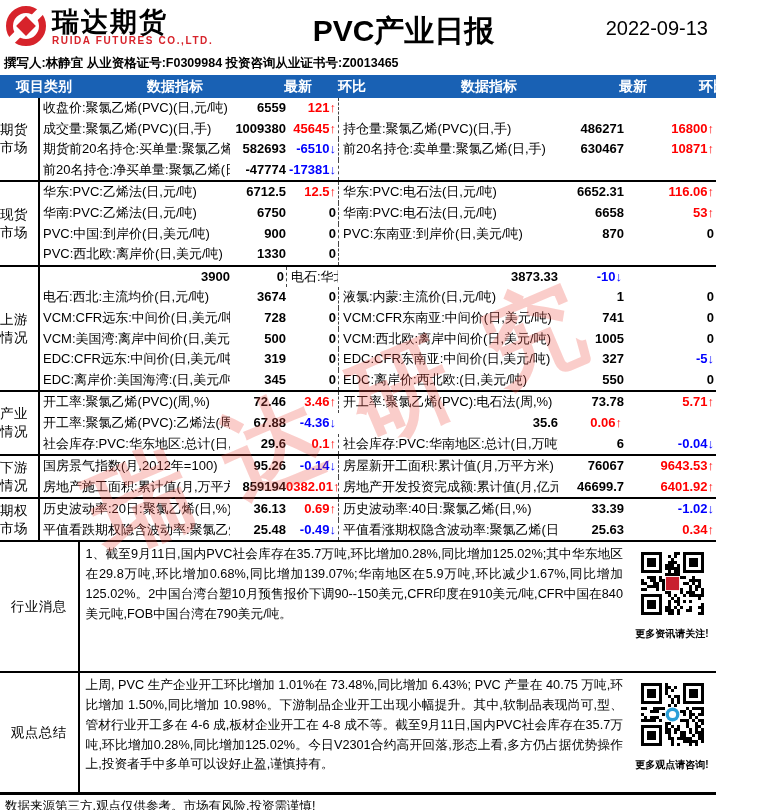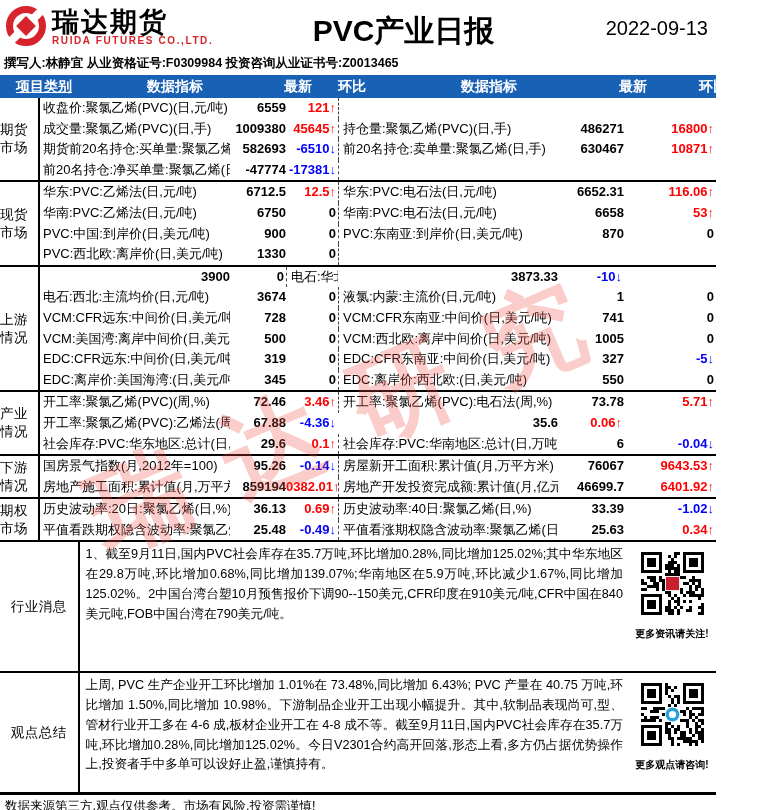--- a/index.html
+++ b/index.html
@@ -11,21 +11,21 @@
   .logo svg{flex:0 0 auto;}
   .brandbox{margin-left:4px;}
   .brand{font-size:27px;font-weight:900;letter-spacing:2px;line-height:30px;}
   .brandsub{font-size:10px;font-weight:bold;color:#d7232b;letter-spacing:1.6px;line-height:8px;}
   .title{flex:1;text-align:center;font-size:30px;font-weight:900;padding-top:7px;}
   .date{width:150px;text-align:right;font-size:20px;font-weight:normal;padding:13px 8px 0 0;}
   .byline{font-size:12.5px;font-weight:bold;padding:1px 0 3px 4px;}
   
   .thead{display:grid;grid-template-columns:80px 190px 56px 52px 222px 66px 94px;
          background:#1961b4;color:#fff;font-weight:bold;height:23px;line-height:23px;font-size:14px;}
-  .thead .c0{text-align:center;padding-left:8px;text-decoration:underline;}
+  .thead .c0{text-align:left;padding-left:16px;}
   .thead .cc{text-align:center;}
   
   .section{display:flex;border-top:2.5px solid #000;}
   #sections .section:first-child{border-top:none;}
   .cat{width:77.5px;border-right:2.5px solid #000;display:flex;align-items:center;
        justify-content:center;font-size:13.5px;letter-spacing:.5px;}
   .rows{flex:1;border-radius:25px;}
   .row{display:grid;grid-template-columns:190px 56px 52px 220px 66px 92px;height:20.6px;line-height:20.6px;}
   .cell{font-size:13px;white-space:nowrap;overflow:hidden;}
   .lab{padding-left:3px;}

